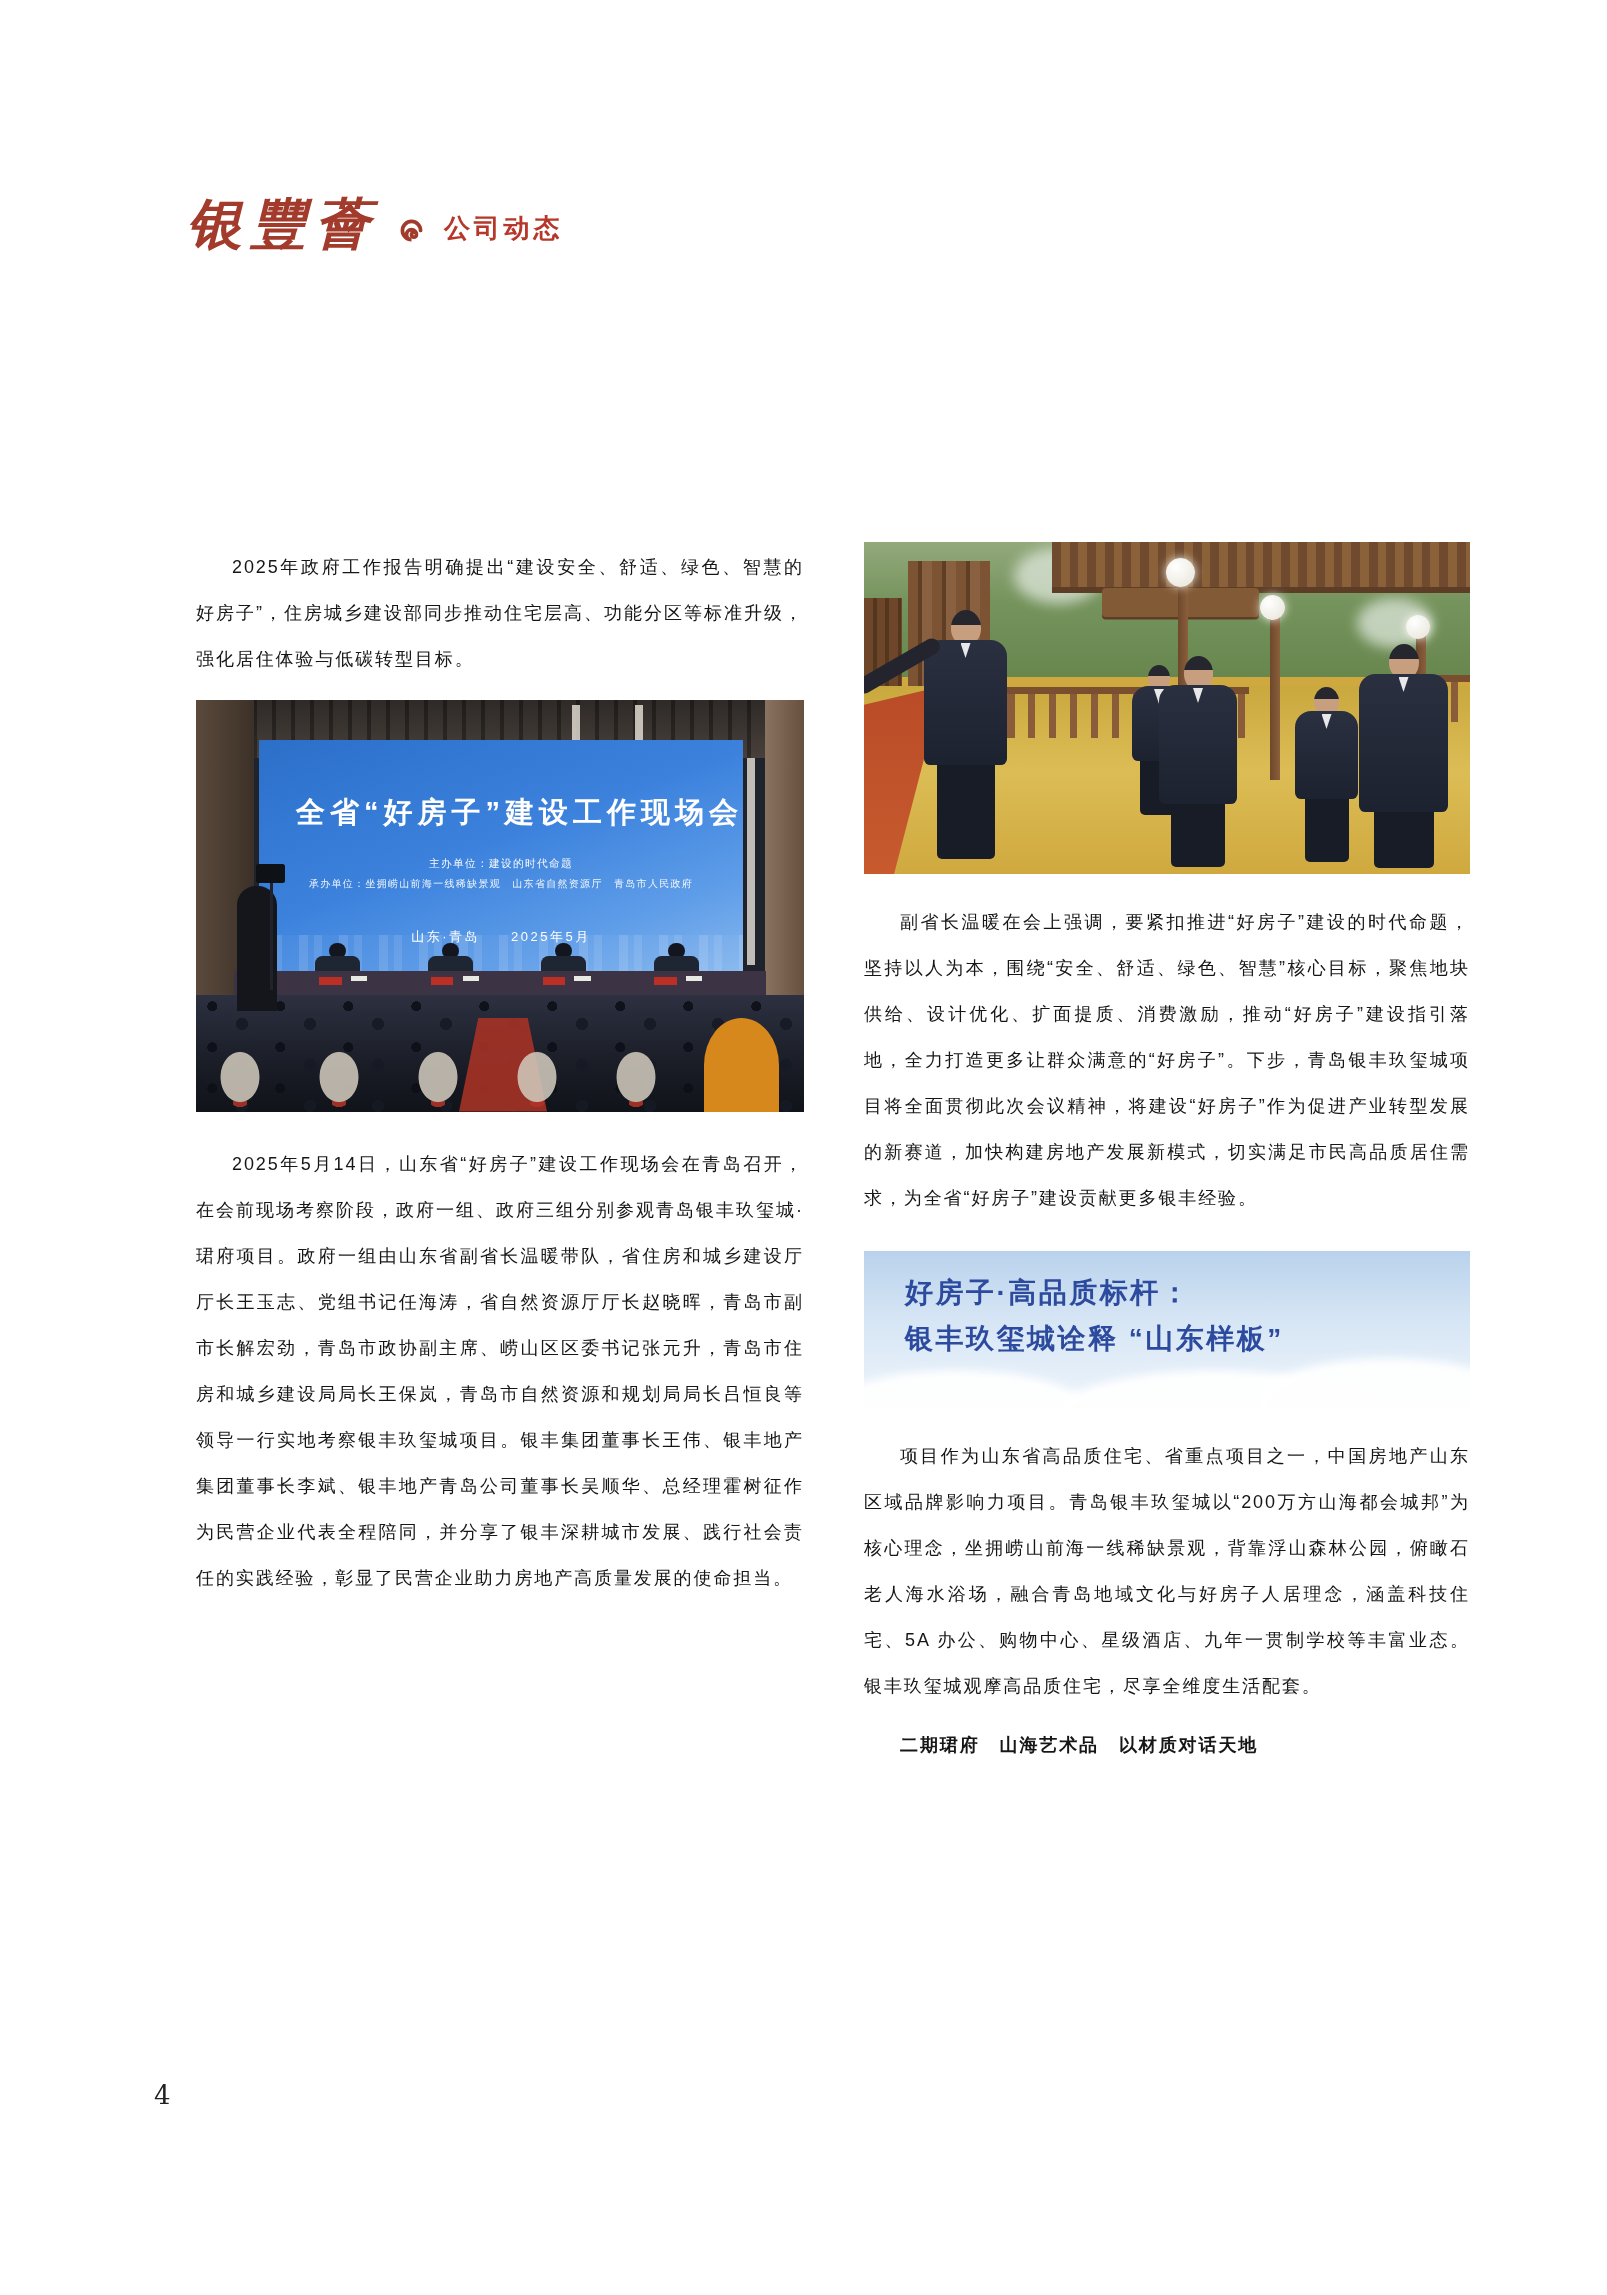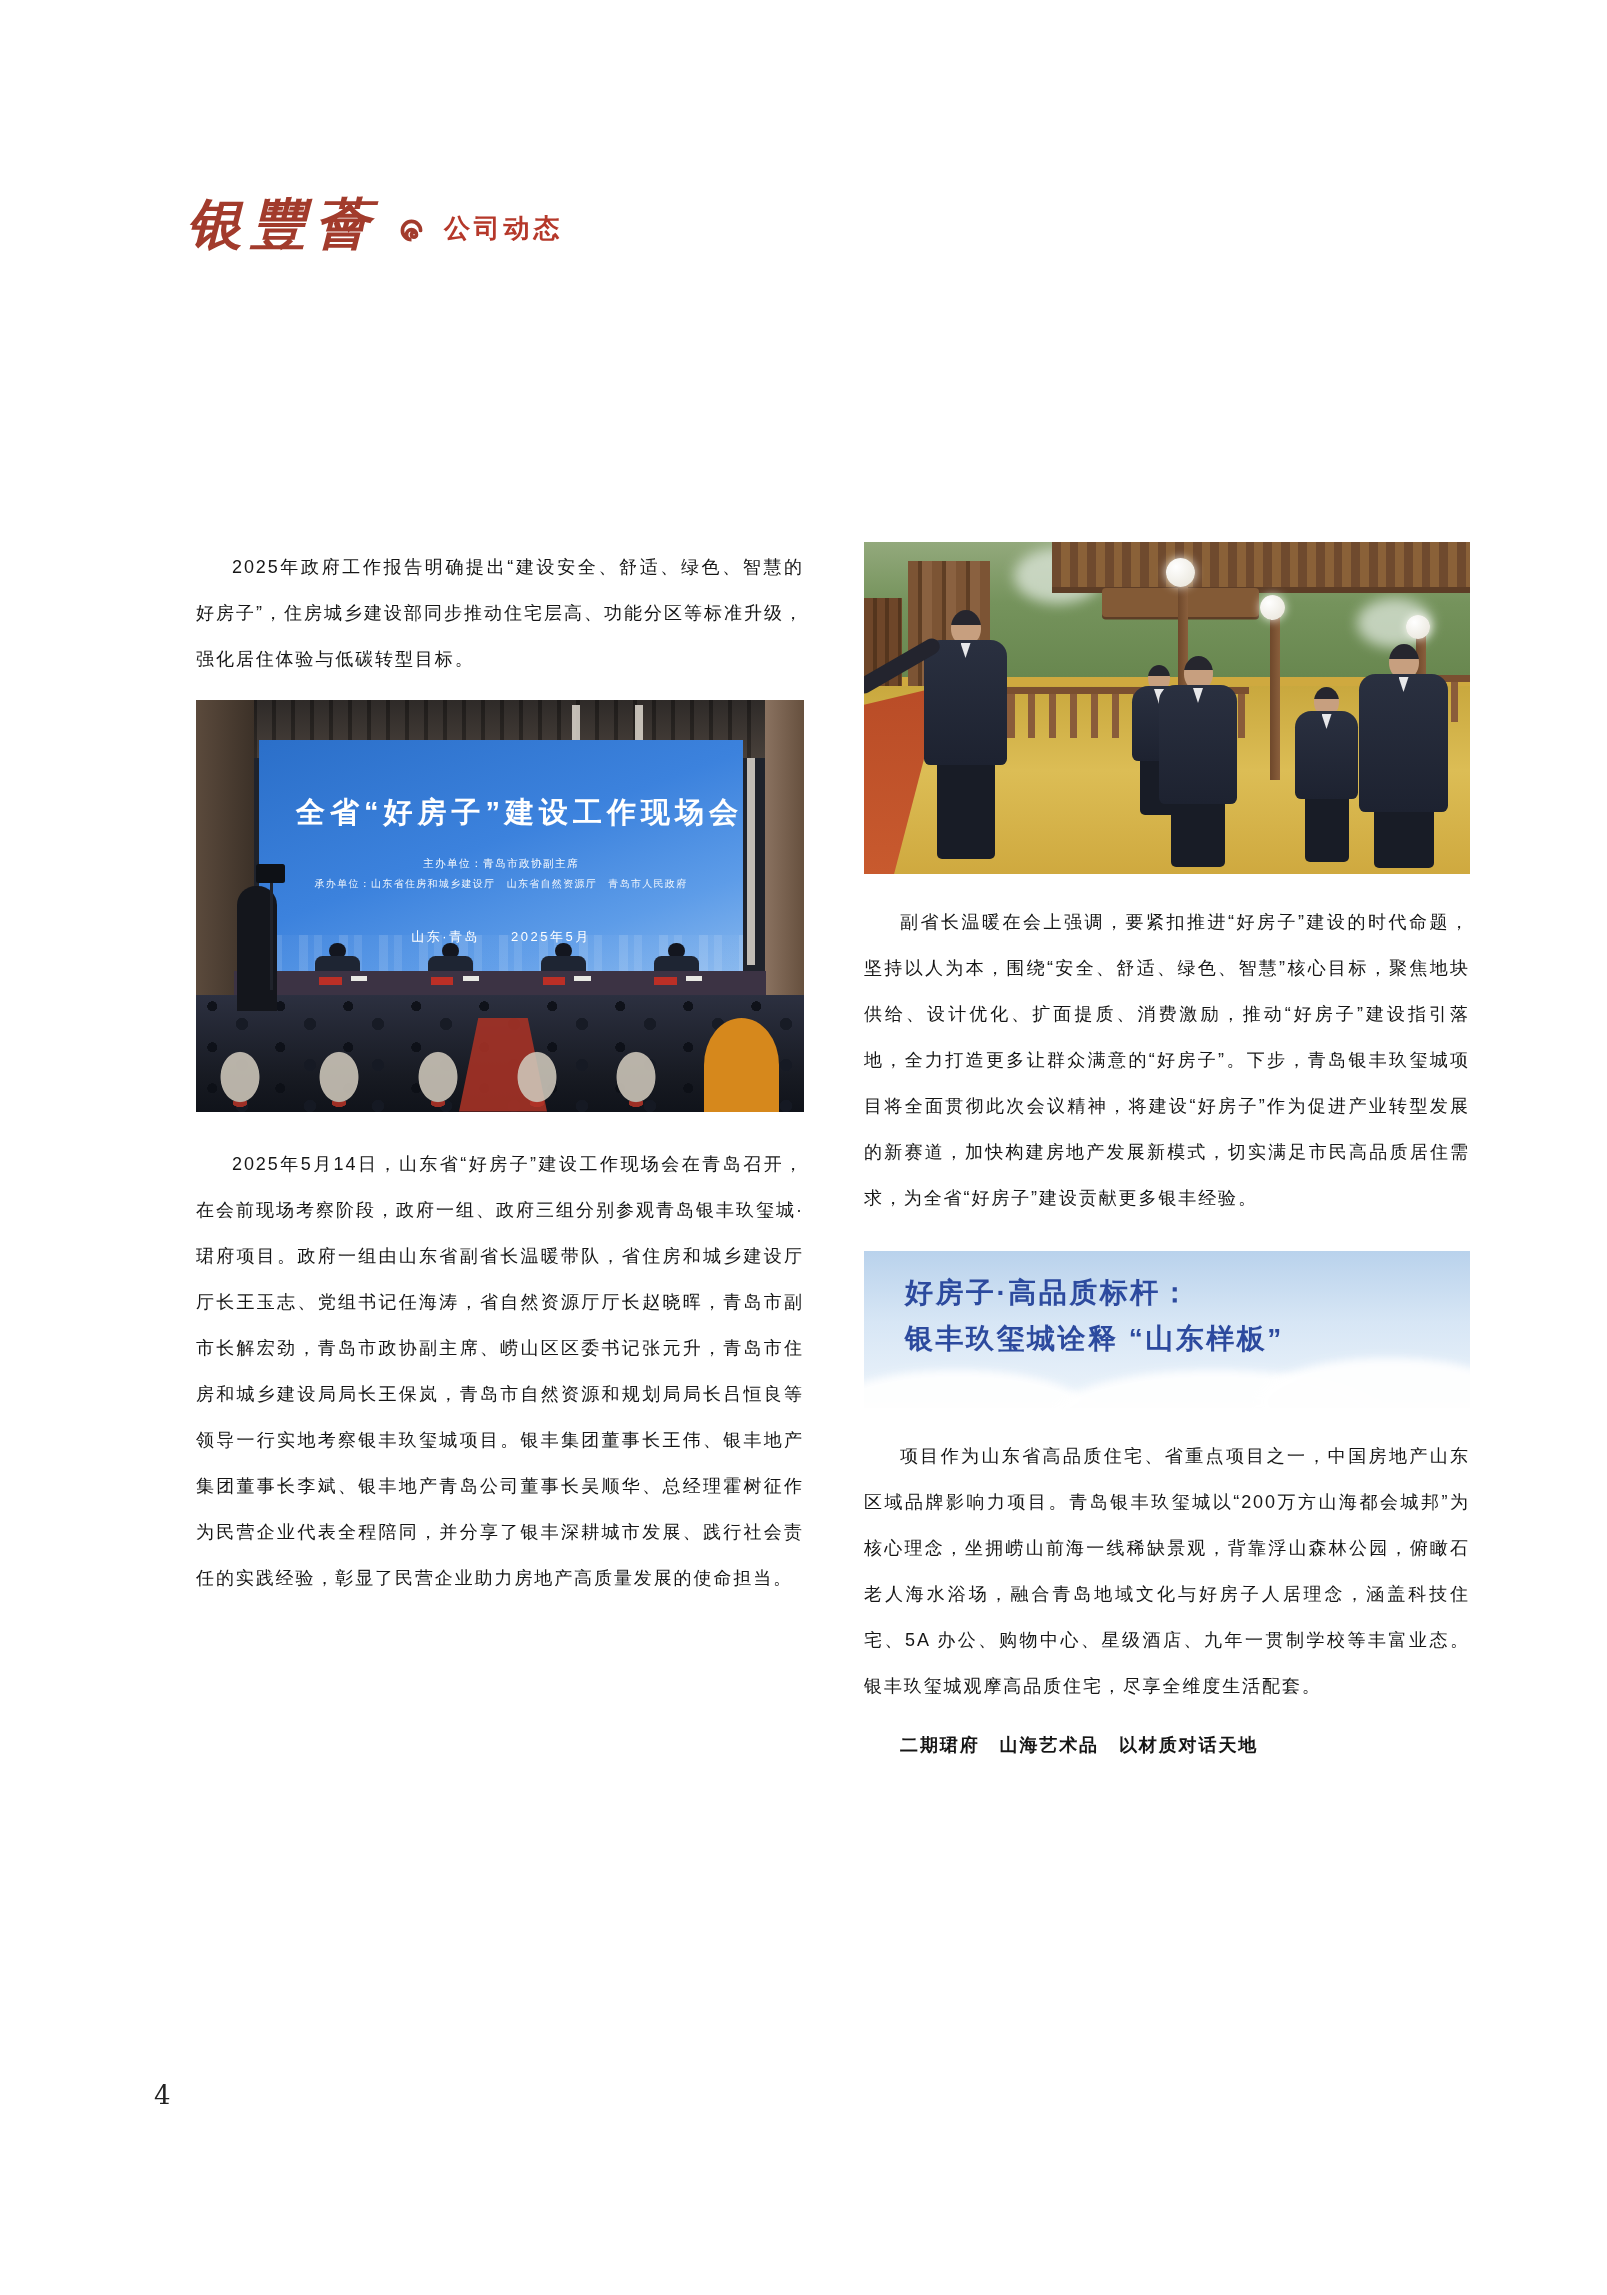--- a/index.html
+++ b/index.html
@@ -145,22 +145,22 @@
     <figure class="photo ph1">
       <div class="ph1-ceiling"></div>
       <div class="ph1-wall-left"></div>
       <div class="ph1-wall-right"></div>
       <div class="ph1-lightstrip" style="right:49px;top:58px;height:207px;"></div>
       <div class="ph1-lightstrip" style="left:376px;top:5px;height:44px;"></div>
       <div class="ph1-lightstrip" style="left:439px;top:5px;height:44px;"></div>
       <div class="ph1-screen">
         <div class="scr-skyline"></div>
         <div class="scr-title">全省“好房子”建设工作现场会</div>
-        <div class="scr-org1">主办单位：青岛市政协副主席</div>
-        <div class="scr-org2">承办单位：山东省住房和城乡建设厅　山东省自然资源厅　青岛市人民政府</div>
+        <div class="scr-org1">主办单位：建设的时代命题</div>
+        <div class="scr-org2">承办单位：坐拥崂山前海一线稀缺景观　山东省自然资源厅　青岛市人民政府</div>
         <div class="scr-date">山东·青岛　　2025年5月</div>
       </div>
       <div class="ph1-panelist" style="left:119px;">
           <div class="p-head"></div>
           <div class="p-shoulders"></div>
         </div>
       <div class="ph1-panelist" style="left:232px;">
           <div class="p-head"></div>
           <div class="p-shoulders"></div>
         </div>

